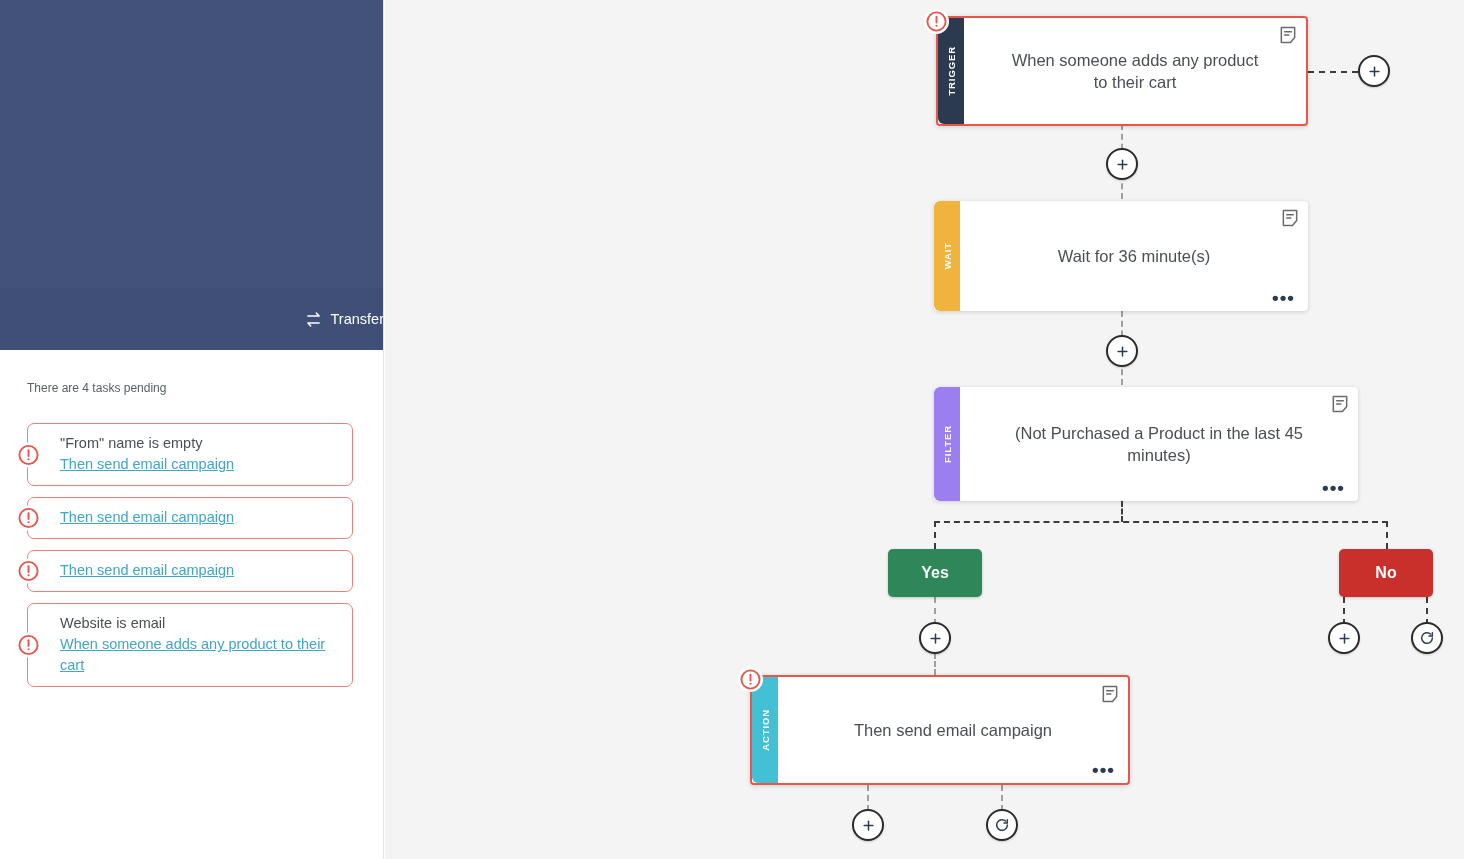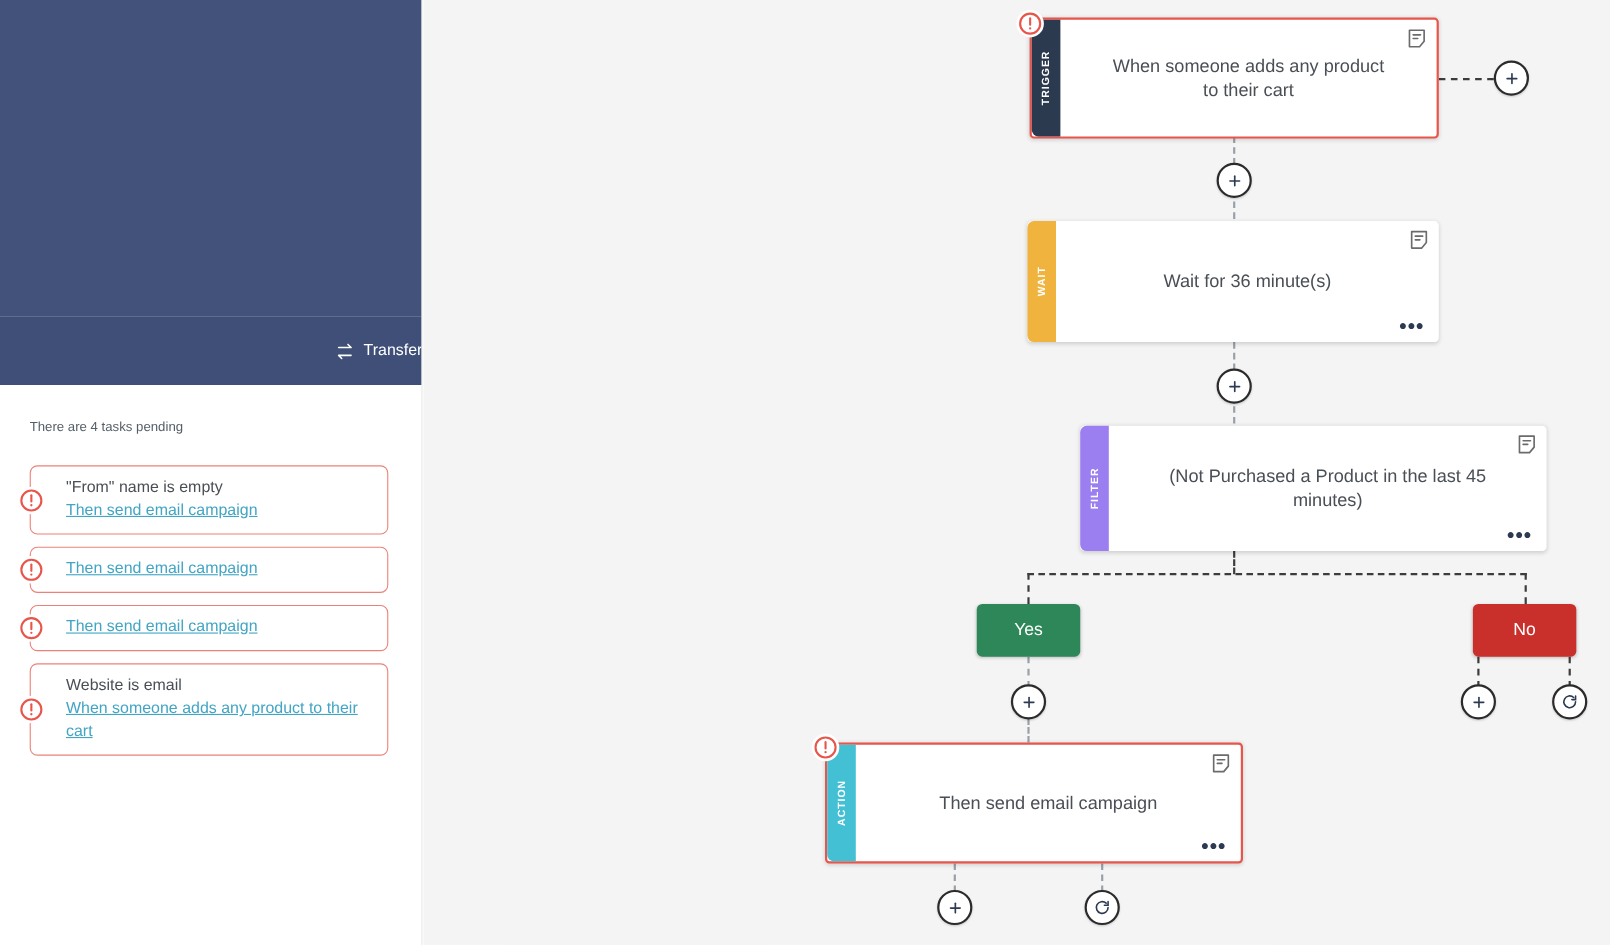--- a/index.html
+++ b/index.html
@@ -154,21 +154,21 @@
     z-index: 6;
   }
   .node-badge svg { display: block; }
 
   
   .branch {
     position: absolute;
     width: 94px; height: 48px;
     border-radius: 5px;
     display: flex; align-items: center; justify-content: center;
-    color: #ffffff; font-size: 16px; font-weight: normal;
+    color: #ffffff; font-size: 16px; font-weight: bold;
     cursor: pointer;
     box-shadow: 0 1px 3px rgba(0,0,0,.2);
   }
 </style>
 </head>
 <body>
 
 <div id="app">
 
   <div id="left-panel">
@@ -297,21 +297,21 @@
               <path d="M4 3h16v12l-5 6H4z"></path>
               <line x1="8" y1="8" x2="16" y2="8" stroke-linecap="round"></line>
               <line x1="8" y1="12" x2="13" y2="12" stroke-linecap="round"></line>
             </svg>
           </span>
           <div class="node-text">Wait for 36 minute(s)</div>
           <span class="dots">•••</span>
         </div>
       </div>
 
-      <div class="node" style="left:934px; top:387px; width:424px; height:114px;margin-left:48px;">
+      <div class="node" style="left:934px; top:387px; width:424px; height:114px;">
         <div class="node-tab" style="background:#9b7ef0;">
           <span>FILTER</span>
         </div>
         <div class="node-body">
           <span class="note-icon">
             <svg width="20" height="20" viewBox="0 0 24 24" fill="#ffffff" stroke="#6b6b6b" stroke-width="1.8" stroke-linejoin="round">
               <path d="M4 3h16v12l-5 6H4z"></path>
               <line x1="8" y1="8" x2="16" y2="8" stroke-linecap="round"></line>
               <line x1="8" y1="12" x2="13" y2="12" stroke-linecap="round"></line>
             </svg>

